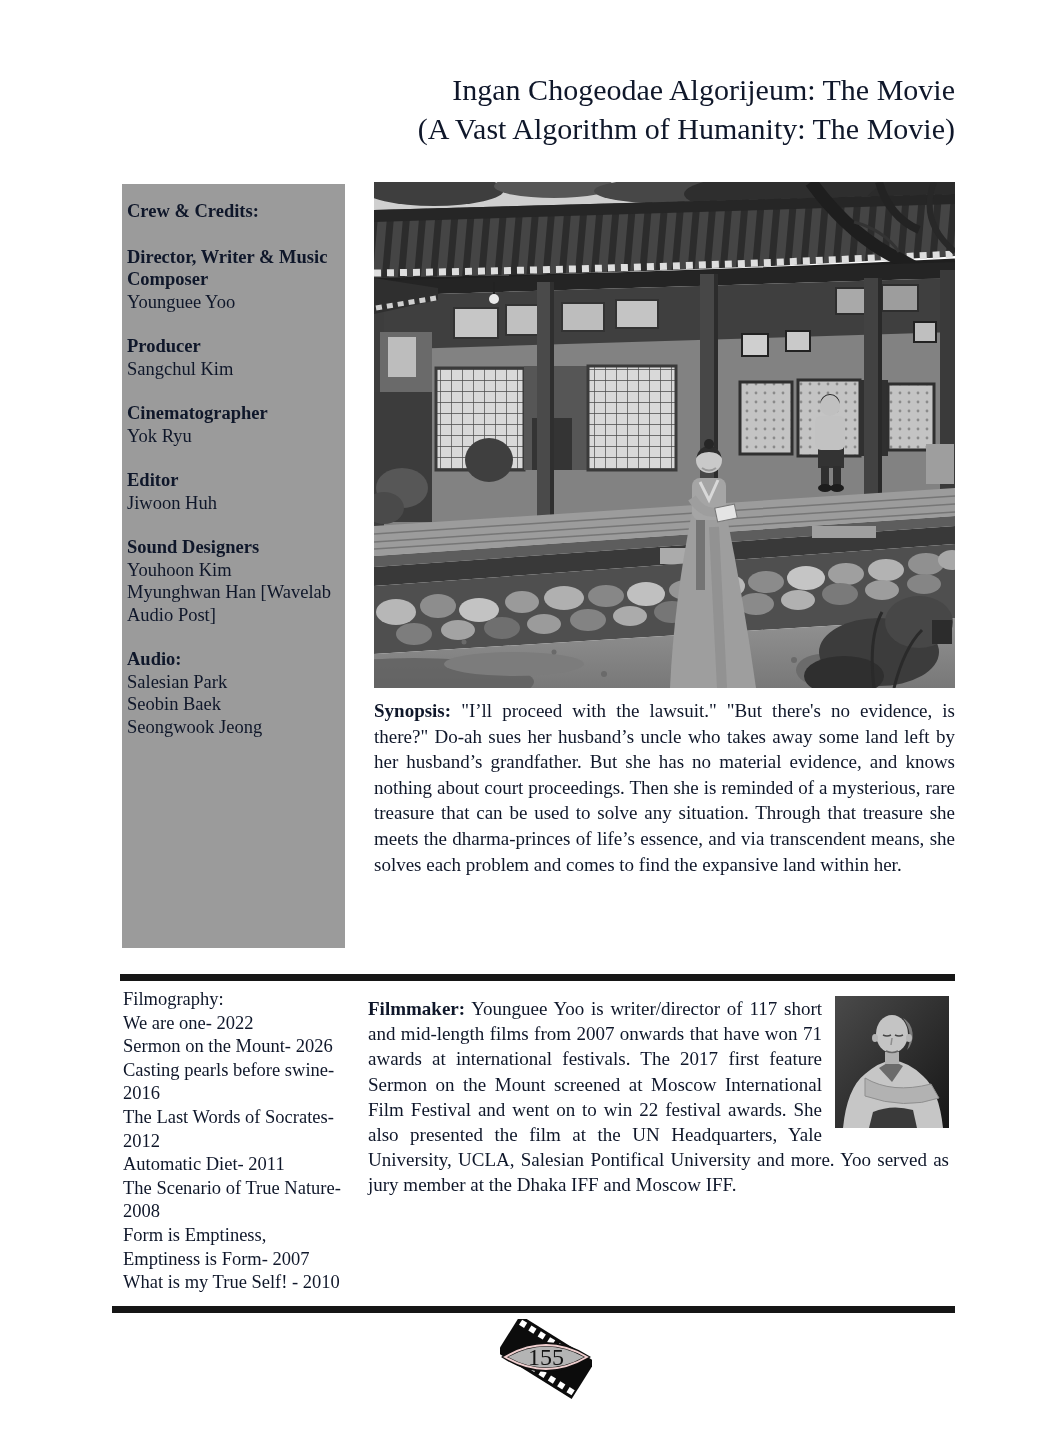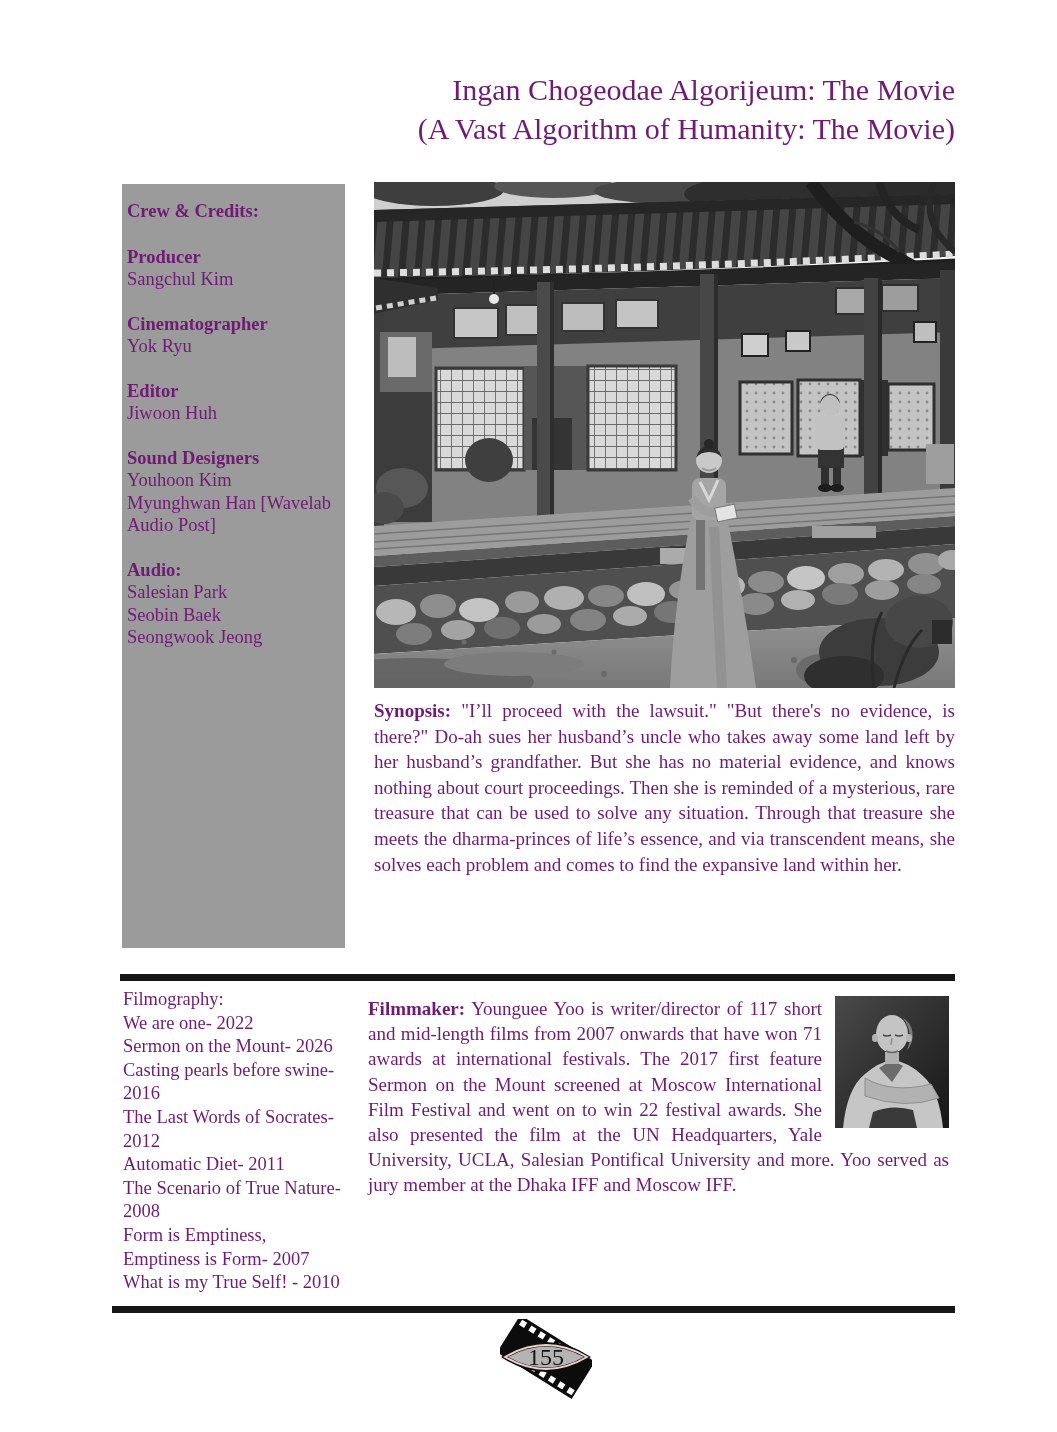--- a/index.html
+++ b/index.html
@@ -1,17 +1,17 @@
 <!DOCTYPE html>
 <html><head>
 <meta charset="utf-8">
 <style>
   * { margin:0; padding:0; box-sizing:border-box; }
   body { background:#e9e9e9; font-family:"Liberation Serif", serif; }
-  .page { position:relative; width:1057px; height:1432px; background:#ffffff; color:#701a75; overflow:hidden; margin:0 auto; }
+  .page { position:relative; width:1057px; height:1432px; background:#ffffff; color:#0f172a; overflow:hidden; margin:0 auto; }
 
   
   .title-block { position:absolute; top:70px; right:102px; width:640px; text-align:right; }
   .t1, .t2 { font-size:30px; line-height:39px; }
   .t3 { font-size:26px; line-height:33px; }
 
   
   .sidebar { position:absolute; left:122px; top:184px; width:223px; height:764px; background:#9b9b9b; padding:16px 12px 12px 5px; font-size:18.5px; line-height:22.5px; overflow:hidden; }
   .crew-heading { font-weight:bold; margin-bottom:23px; }
   .crew-group { margin-bottom:22px; }
@@ -46,20 +46,24 @@
 
 <div class="page">
 
   <header class="title-block">
     <div class="t1">Ingan Chogeodae Algorijeum: The Movie</div>
     <div class="t2">(A Vast Algorithm of Humanity: The Movie)</div>
   </header>
 
   <aside class="sidebar">
     <div class="crew-heading">Crew &amp; Credits:</div>
+    <div class="crew-group">
+      <div class="crew-role">Director, Writer &amp; Music Composer</div>
+      <div class="crew-name">Younguee Yoo</div>
+    </div>
     <div class="crew-group">
       <div class="crew-role">Producer</div>
       <div class="crew-name">Sangchul Kim</div>
     </div>
     <div class="crew-group">
       <div class="crew-role">Cinematographer</div>
       <div class="crew-name">Yok Ryu</div>
     </div>
     <div class="crew-group">
       <div class="crew-role">Editor</div>

